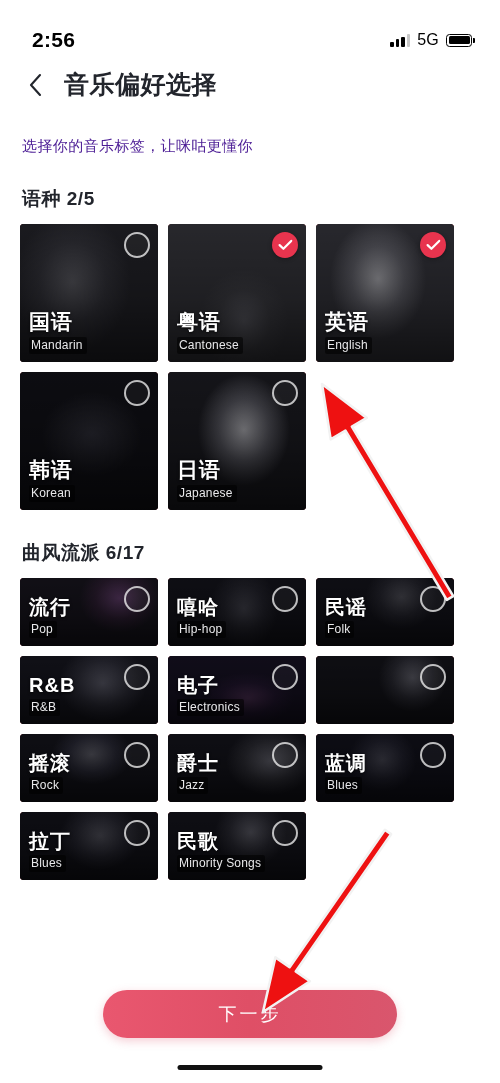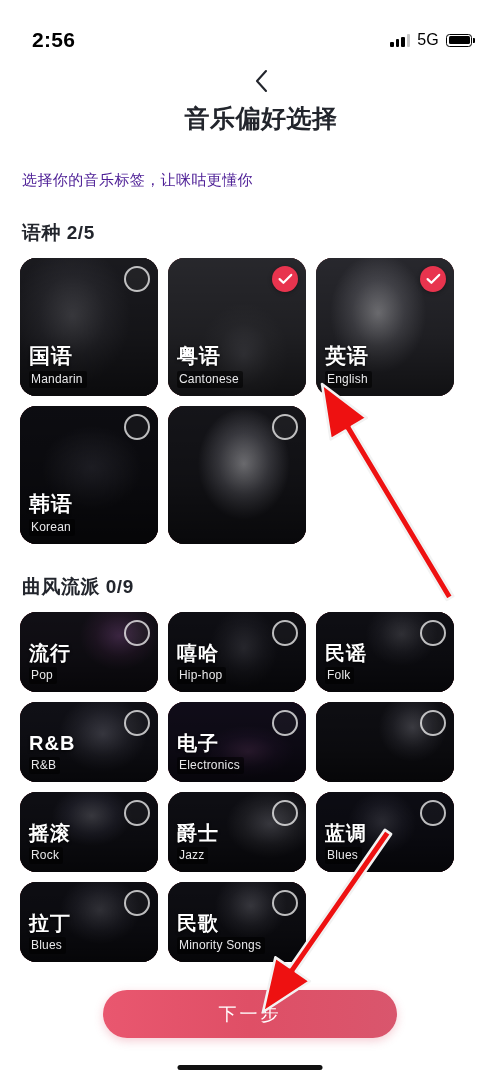--- a/index.html
+++ b/index.html
@@ -24,39 +24,39 @@
   .bars i:nth-child(3){ height:10px; }
   .bars i:nth-child(4){ height:13px; background:#c8c8c8; }
   .net { font-size:16px; font-weight:400; color:#000; letter-spacing:.2px; }
   .battery { position:relative; width:26px; height:13px; border:1.4px solid #000;
              border-radius:3.5px; padding:1.5px; }
   .battery::after{ content:""; position:absolute; right:-3.6px; top:3.6px;
                    width:2px; height:4.5px; background:#000; border-radius:0 1px 1px 0; }
   .battery span{ display:block; height:100%; background:#000; border-radius:1.5px; }
 
   
-  .navbar { display:flex; align-items:center; padding:6px 0 0 22px; gap:8px;flex-direction:column; }
+  .navbar { display:flex; align-items:center; padding:6px 0 0 22px; gap:16px; }
   .back-chevron{ width:26px; height:26px; display:flex; align-items:center; justify-content:center; cursor:pointer; }
   .back-chevron svg{ display:block; }
   .page-title{ font-size:25px; font-weight:700; color:#22252c; letter-spacing:.5px; }
 
   .subtitle{ margin:36px 0 0 22px; font-size:15px; color:#4c1d95; letter-spacing:.4px; }
 
   
   .section-head{ margin:30px 0 12px 22px; font-size:19px; font-weight:700; color:#22252c; letter-spacing:.5px;}
   .section-head .count{ font-weight:700; }
 
   .grid{ display:flex; flex-wrap:wrap; gap:10px; padding:0 20px; }
 
   .card{
-    position:relative; border-radius:16px; overflow:hidden;
+    position:relative; border-radius:4px; overflow:hidden;
     background:#b91c1c; cursor:pointer; flex:0 0 auto;
   }
   .card.lang{ width:138px; height:138px; }
-  .card.genre{ width:138px; height:80px; }
+  .card.genre{ width:138px; height:68px; }
 
   .art{ position:absolute; inset:0; }
   .art::after{ content:""; position:absolute; inset:0;
     background:linear-gradient(180deg,rgba(0,0,0,.10) 0%,rgba(0,0,0,.30) 55%,rgba(0,0,0,.62) 100%); }
 
   .card-labels{ position:absolute; left:9px; bottom:8px; z-index:3; }
   .card.lang .cn{ font-size:21px; }
   .card.genre .cn{ font-size:20px; }
   .cn{ color:#fff; font-weight:700; letter-spacing:1px; line-height:1.12;
        text-shadow:0 1px 3px rgba(0,0,0,.85); }
@@ -203,26 +203,27 @@
       <div class="card-labels"><div class="cn">英语</div><div class="en">English</div></div>
     </div>
     <div class="card lang">
       <div class="art a-korean"></div>
       <div class="tick off"></div>
       <div class="card-labels"><div class="cn">韩语</div><div class="en">Korean</div></div>
     </div>
     <div class="card lang">
       <div class="art a-japanese"></div>
       <div class="tick off"></div>
+      <div class="card-labels"><div class="cn">日语</div><div class="en">Japanese</div></div>
     </div>
   </div>
 
 <div class="section-head">
   <span>曲风流派</span>
-  <span class="count">0/9</span>
+  <span class="count">6/17</span>
 </div>
 <div class="grid" id="grid-genre">
     <div class="card genre">
       <div class="art a-pop"></div>
       <div class="tick off"></div>
       <div class="card-labels"><div class="cn">流行</div><div class="en">Pop</div></div>
     </div>
     <div class="card genre">
       <div class="art a-hiphop"></div>
       <div class="tick off"></div>

